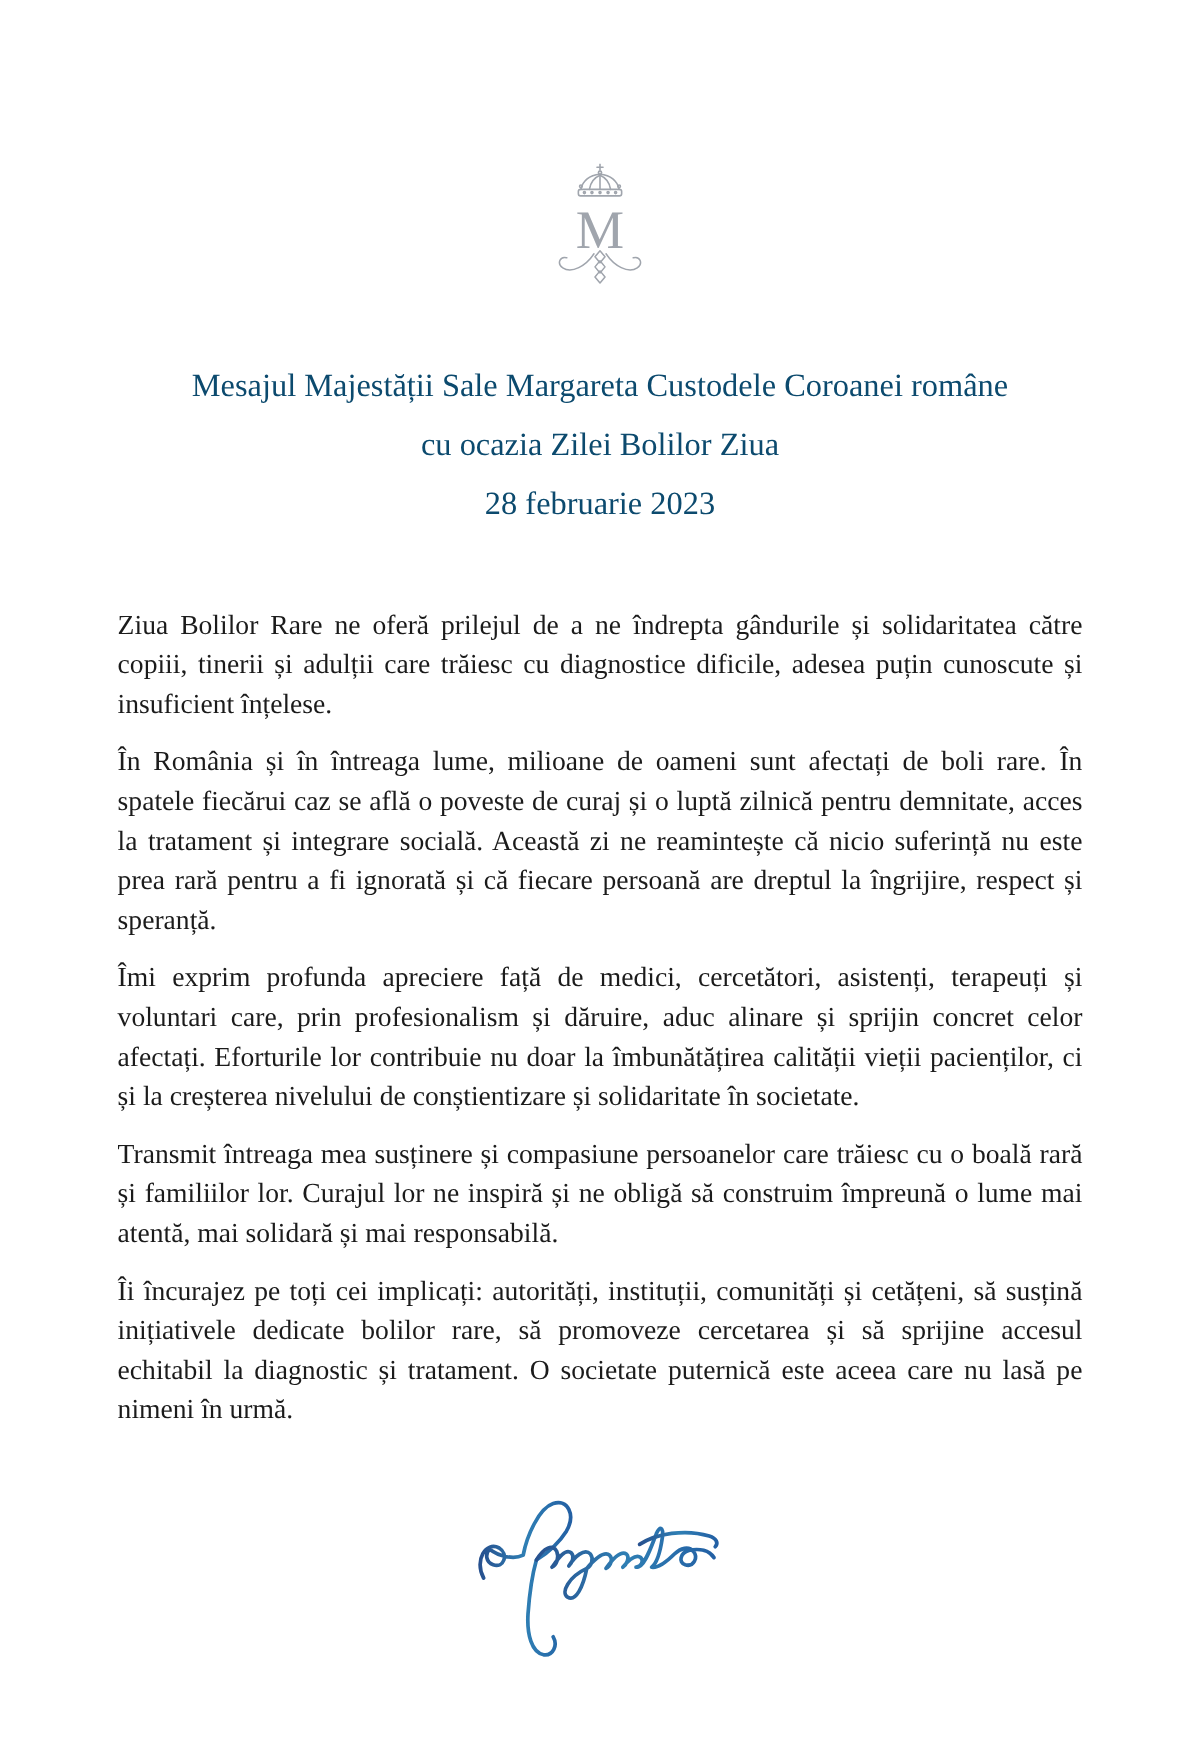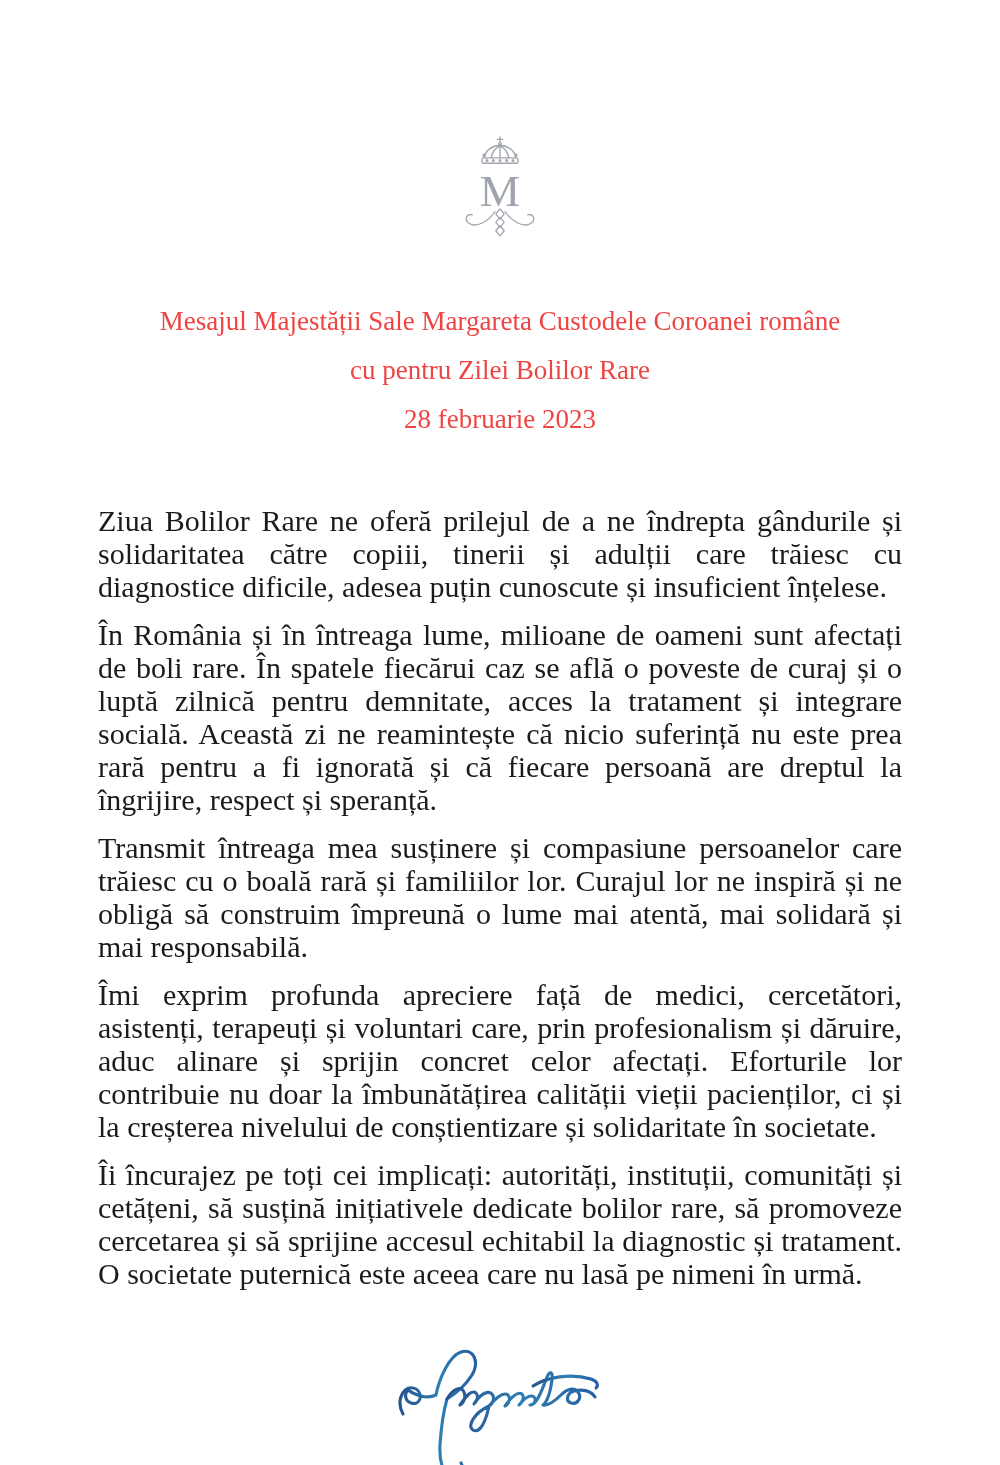--- a/index.html
+++ b/index.html
@@ -23,26 +23,26 @@
     line-height: 0;
   }
   .titles {
     margin-top: 66px;
     text-align: center;
   }
   .title-line {
     font-size: 27px;
     line-height: 30px;
     margin: 0 0 19px 0;
-    color: #ef4444;
+    color: #0c4a6e;
   }
   .letter-body {
     margin: 70px 98px 0 98px;
     width: 804px;
-    font-size: 30px;
+    font-size: 23px;
     line-height: 33px;
     text-align: justify;
   }
   .letter-body p {
     margin: 0 0 15px 0;
   }
   .signature-wrap {
     margin-top: 50px;
     text-align: center;
     line-height: 0;
@@ -82,29 +82,29 @@
         <path d="M 56,90 C 64,102 78,110 87,104 C 93,100 90,92 83,94"></path>
         <path d="M 50,87 l 5,6 -5,6 -5,-6 z"></path>
         <path d="M 50,97 l 5,6 -5,6 -5,-6 z"></path>
         <path d="M 50,107 l 5,6 -5,6 -5,-6 z"></path>
       </g>
     </svg>
   </div>
 
   <div class="titles">
     <div class="title-line">Mesajul Majestății Sale Margareta Custodele Coroanei române</div>
-    <div class="title-line">cu pentru Zilei Bolilor Rare</div>
+    <div class="title-line">cu ocazia Zilei Bolilor Ziua</div>
     <div class="title-line">28 februarie 2023</div>
   </div>
 
   <div class="letter-body">
     <p>Ziua Bolilor Rare ne oferă prilejul de a ne îndrepta gândurile și solidaritatea către copiii, tinerii și adulții care trăiesc cu diagnostice dificile, adesea puțin cunoscute și insuficient înțelese.</p>
     <p>În România și în întreaga lume, milioane de oameni sunt afectați de boli rare. În spatele fiecărui caz se află o poveste de curaj și o luptă zilnică pentru demnitate, acces la tratament și integrare socială. Această zi ne reamintește că nicio suferință nu este prea rară pentru a fi ignorată și că fiecare persoană are dreptul la îngrijire, respect și speranță.</p>
+    <p>Îmi exprim profunda apreciere față de medici, cercetători, asistenți, terapeuți și voluntari care, prin profesionalism și dăruire, aduc alinare și sprijin concret celor afectați. Eforturile lor contribuie nu doar la îmbunătățirea calității vieții pacienților, ci și la creșterea nivelului de conștientizare și solidaritate în societate.</p>
     <p>Transmit întreaga mea susținere și compasiune persoanelor care trăiesc cu o boală rară și familiilor lor. Curajul lor ne inspiră și ne obligă să construim împreună o lume mai atentă, mai solidară și mai responsabilă.</p>
-    <p>Îmi exprim profunda apreciere față de medici, cercetători, asistenți, terapeuți și voluntari care, prin profesionalism și dăruire, aduc alinare și sprijin concret celor afectați. Eforturile lor contribuie nu doar la îmbunătățirea calității vieții pacienților, ci și la creșterea nivelului de conștientizare și solidaritate în societate.</p>
     <p>Îi încurajez pe toți cei implicați: autorități, instituții, comunități și cetățeni, să susțină inițiativele dedicate bolilor rare, să promoveze cercetarea și să sprijine accesul echitabil la diagnostic și tratament. O societate puternică este aceea care nu lasă pe nimeni în urmă.</p>
   </div>
 
   <div class="signature-wrap">
     <svg width="216" height="148" viewBox="0 0 216 148" role="img" aria-label="Margareta" xmlns="http://www.w3.org/2000/svg">
       <defs>
         <linearGradient id="sig-grad" x1="0" y1="0" x2="1" y2="0">
           <stop offset="0" stop-color="#27518f"></stop>
           <stop offset="0.5" stop-color="#2f7fb4"></stop>
           <stop offset="1" stop-color="#2360a4"></stop>

